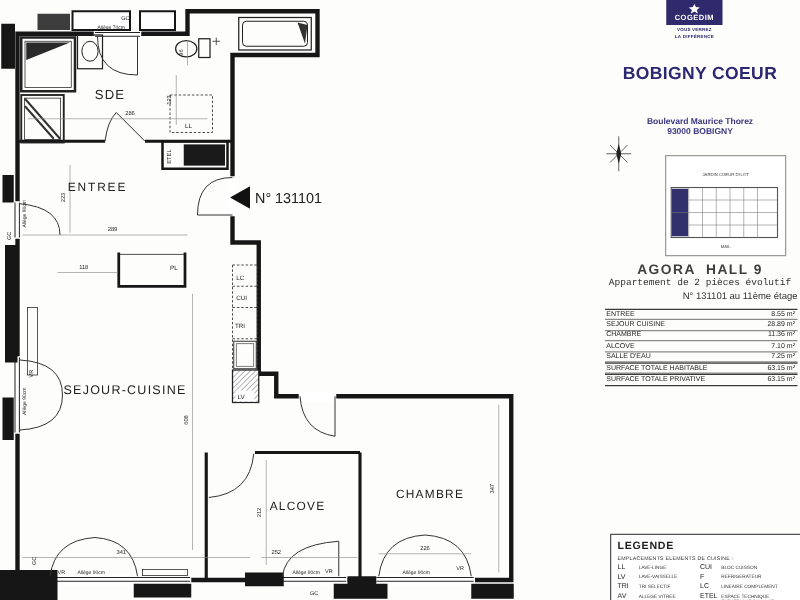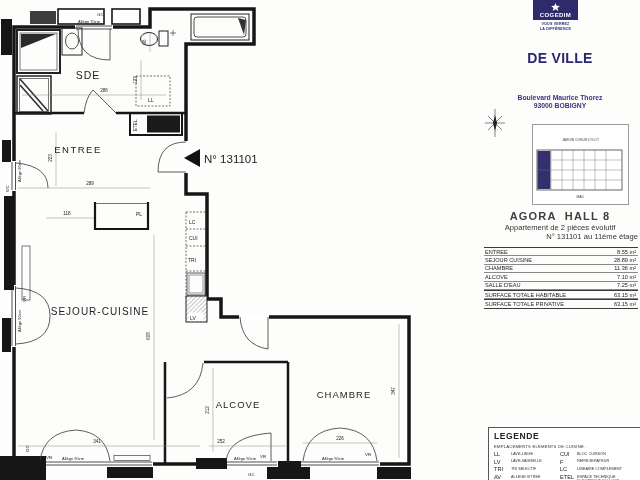--- a/index.html
+++ b/index.html
@@ -17,21 +17,21 @@
               font-size:3.6px;font-weight:bold;line-height:4.6px;letter-spacing:.2px;}
   .sb-title{left:482px;top:50px;width:156px;text-align:center;color:#2b2770;
             font-size:14px;font-weight:bold;line-height:17px;letter-spacing:.3px;}
   .sb-address{left:482px;top:94px;width:156px;text-align:center;color:#3a3580;
               font-size:6.8px;font-weight:bold;line-height:8px;}
   .sb-keyplan{left:532px;top:124px;width:95px;height:79px;border:1px solid #9a9a9a;background:#fff;}
   .kp-top{position:absolute;top:13px;left:0;width:95px;text-align:center;font-size:3.4px;color:#444;}
   .kp-bottom{position:absolute;top:70px;left:0;width:95px;text-align:center;font-size:3.4px;color:#444;}
   .sb-hall{left:482px;top:210px;width:156px;text-align:center;color:#3f3f3f;
            font-size:11px;font-weight:bold;letter-spacing:1.2px;white-space:pre;}
-  .sb-type{left:482px;top:223px;width:156px;text-align:center;color:#333;font-size:7.6px;}
+  .sb-type{left:482px;top:223px;width:156px;text-align:center;color:#333;font-size:7.6px;font-family:Liberation Mono, monospace;}
   .sb-unit{left:482px;top:232px;width:156px;text-align:right;color:#333;font-size:7.6px;}
   .area-table{left:484px;top:247px;width:154px;border-top:1.5px solid #3a3a3a;border-bottom:1.5px solid #3a3a3a;}
   .area-row{display:flex;justify-content:space-between;align-items:flex-end;
             font-size:5.6px;line-height:6.2px;padding:.6px 2px .6px 1px;border-bottom:.8px solid #8a8a8a;color:#1f1f1f;}
   .area-row:last-child{border-bottom:none;}
   .area-row.total{border-top:1.3px solid #3a3a3a;}
   .legend-box{left:488px;top:427px;width:149px;height:60px;border:1.2px solid #555;background:#fff;padding:3px 5px;}
   .legend-title{font-size:8.5px;font-weight:bold;letter-spacing:.6px;color:#222;}
   .legend-sub{font-size:4.2px;color:#333;margin-top:3px;letter-spacing:.2px;}
   .legend-cols{display:flex;margin-top:2px;}
@@ -242,21 +242,21 @@
     </svg>
   </span>
   <span class="logo-word">COGEDIM</span>
 </div>
 <div class="abs sb-tagline">
   <div>VOUS VERREZ</div>
   <div>LA DIFFÉRENCE</div>
 </div>
 
 <div class="abs sb-title">
-  <div>DE VILLE</div>
+  <div>BOBIGNY COEUR</div>
 </div>
 
 <div class="abs sb-address">
   <div>Boulevard Maurice Thorez</div>
   <div>93000 BOBIGNY</div>
 </div>
 
 <svg class="abs" style="left:482px;top:108px" width="26" height="30" viewBox="0 0 26 30">
   <g stroke="#333" stroke-width="0.6" fill="none">
     <line x1="13" y1="1" x2="13" y2="29"></line>
@@ -280,21 +280,21 @@
       <line x1="59" y1="1" x2="59" y2="41"></line>
         <line x1="70" y1="1" x2="70" y2="41"></line>
       <line x1="1" y1="21" x2="86" y2="21"></line>
       <line x1="15" y1="11" x2="86" y2="11"></line>
         <line x1="15" y1="31" x2="86" y2="31"></line>
     </g>
   </svg>
   <div class="kp-bottom">MAIL</div>
 </div>
 
-<div class="abs sb-hall">AGORA  HALL 8</div>
+<div class="abs sb-hall">AGORA  HALL 9</div>
 <div class="abs sb-type">Appartement de 2 pièces évolutif</div>
 <div class="abs sb-unit">N° 131101 au 11ème étage</div>
 
 <div class="abs area-table">
   <div class="area-row">
       <span>ENTREE</span>
       <span>8.55 m²</span>
     </div>
   <div class="area-row">
       <span>SEJOUR CUISINE</span>

